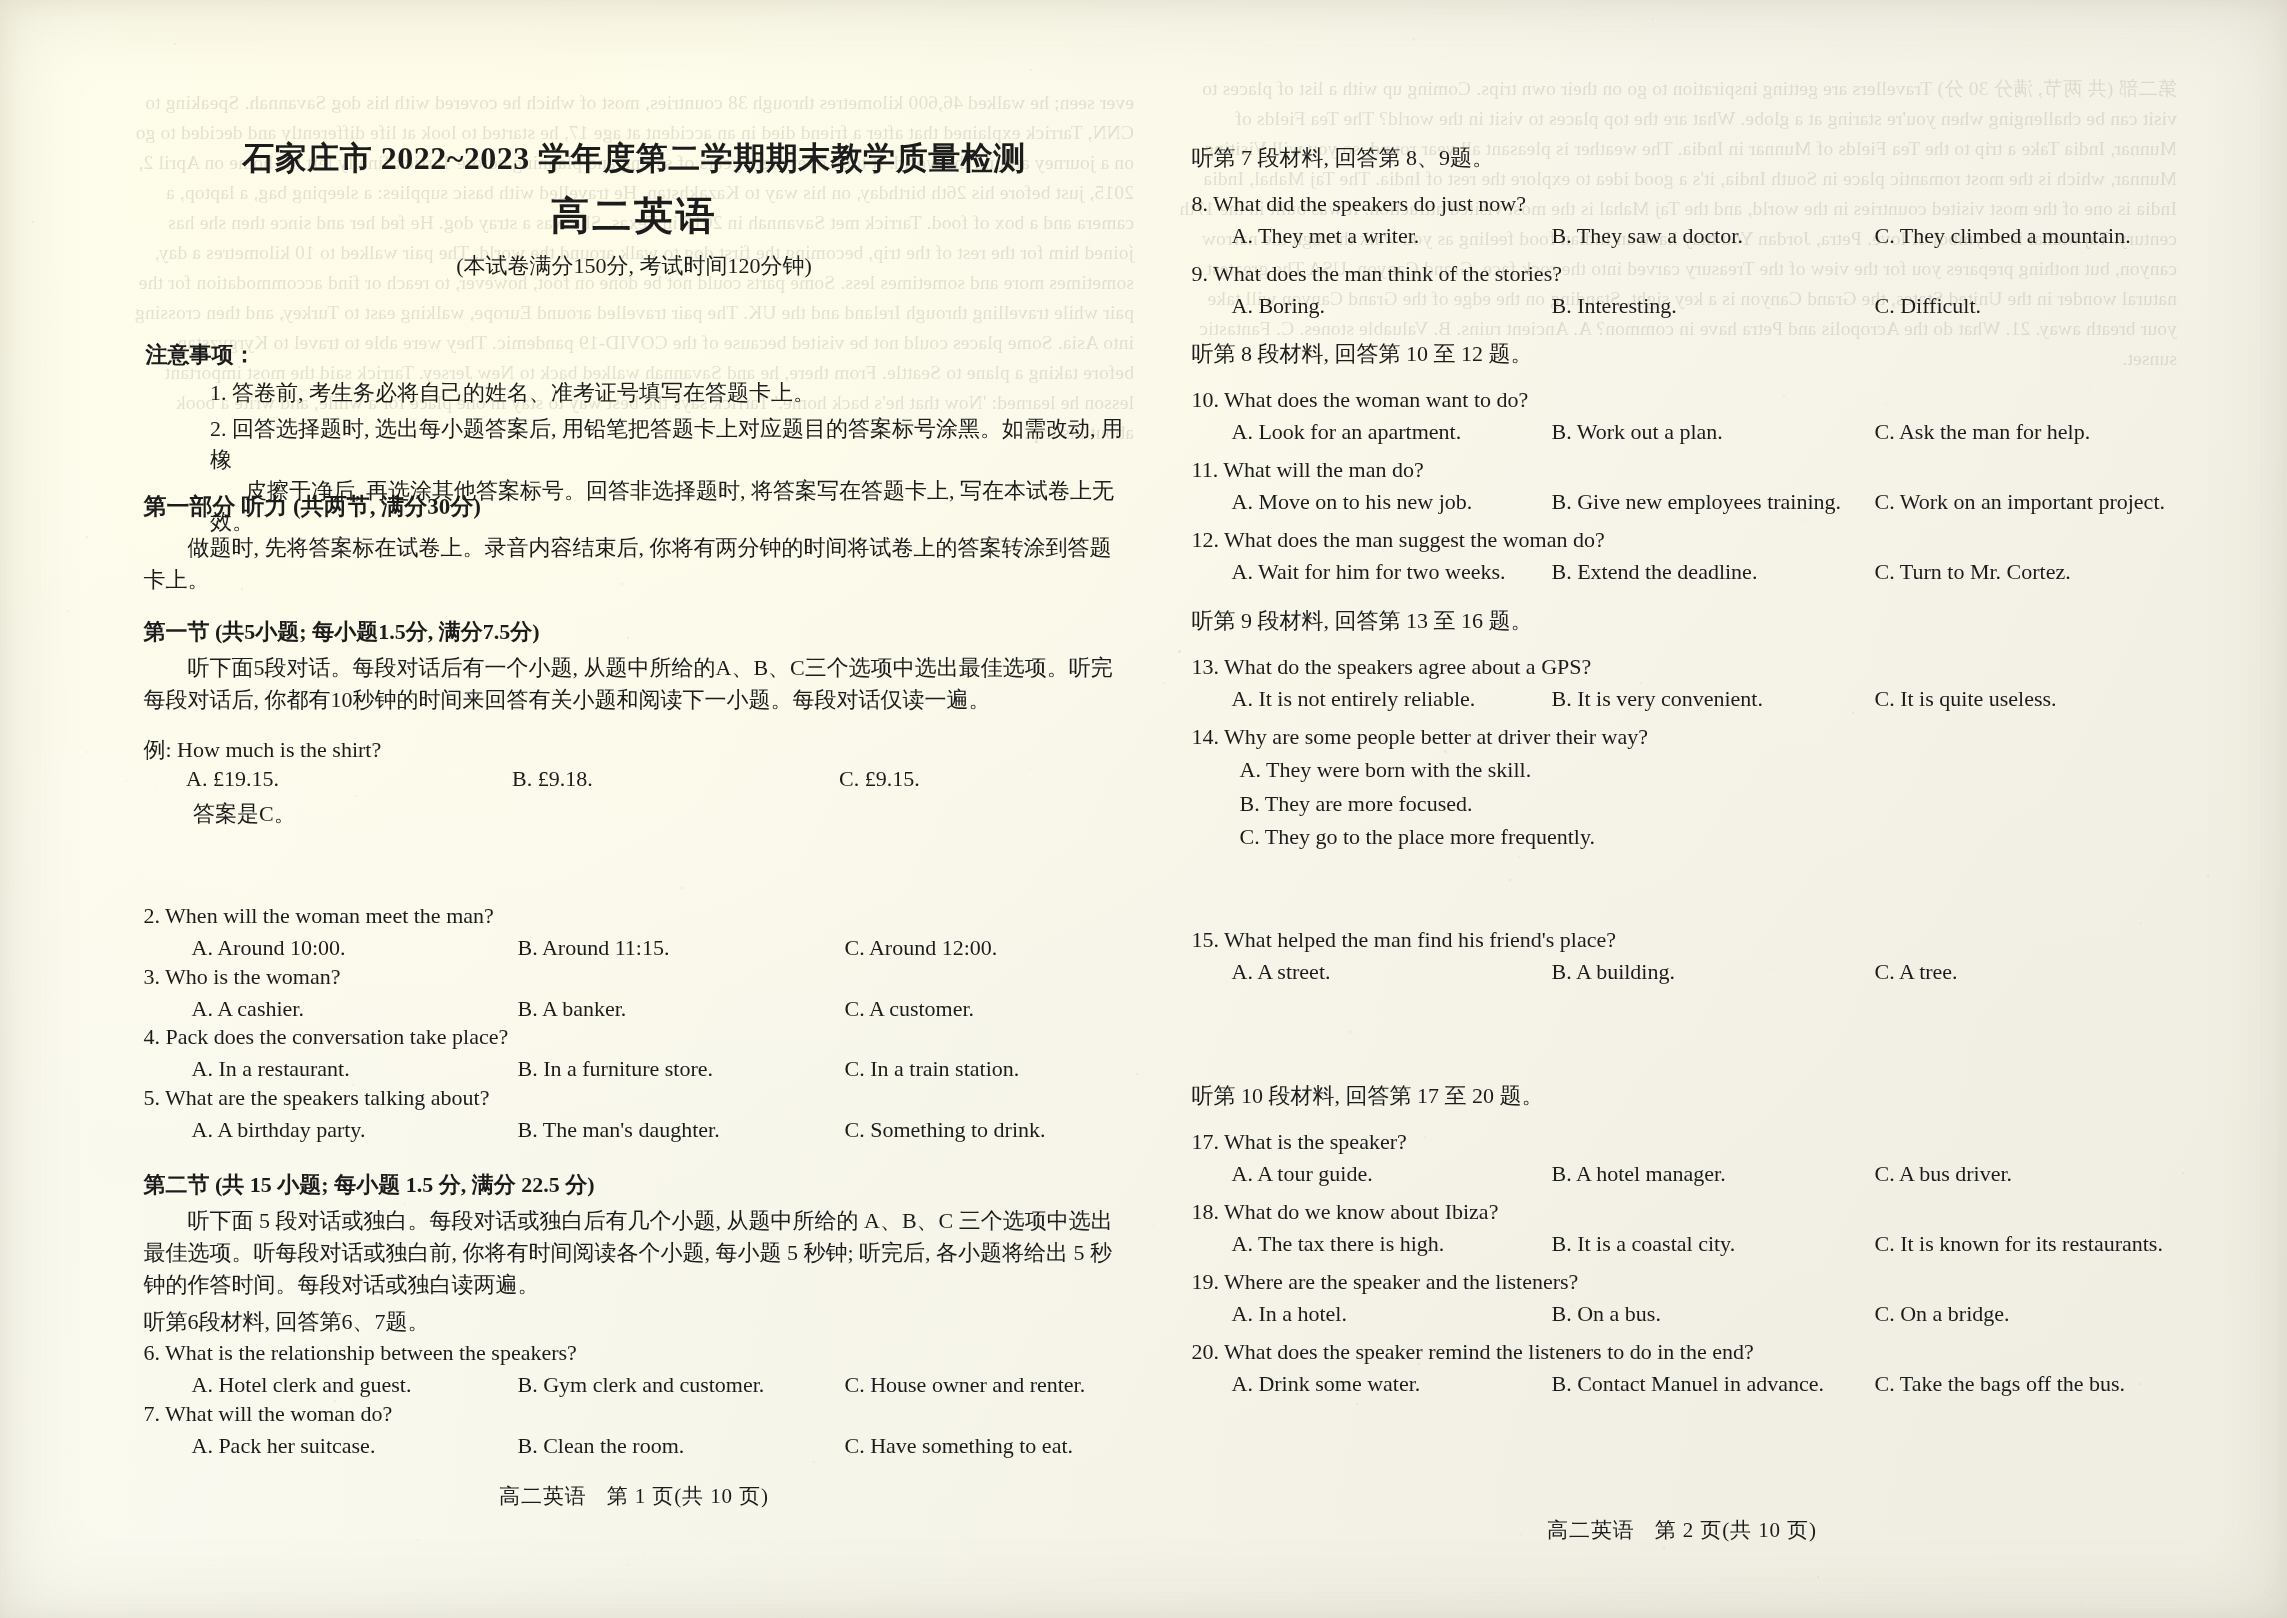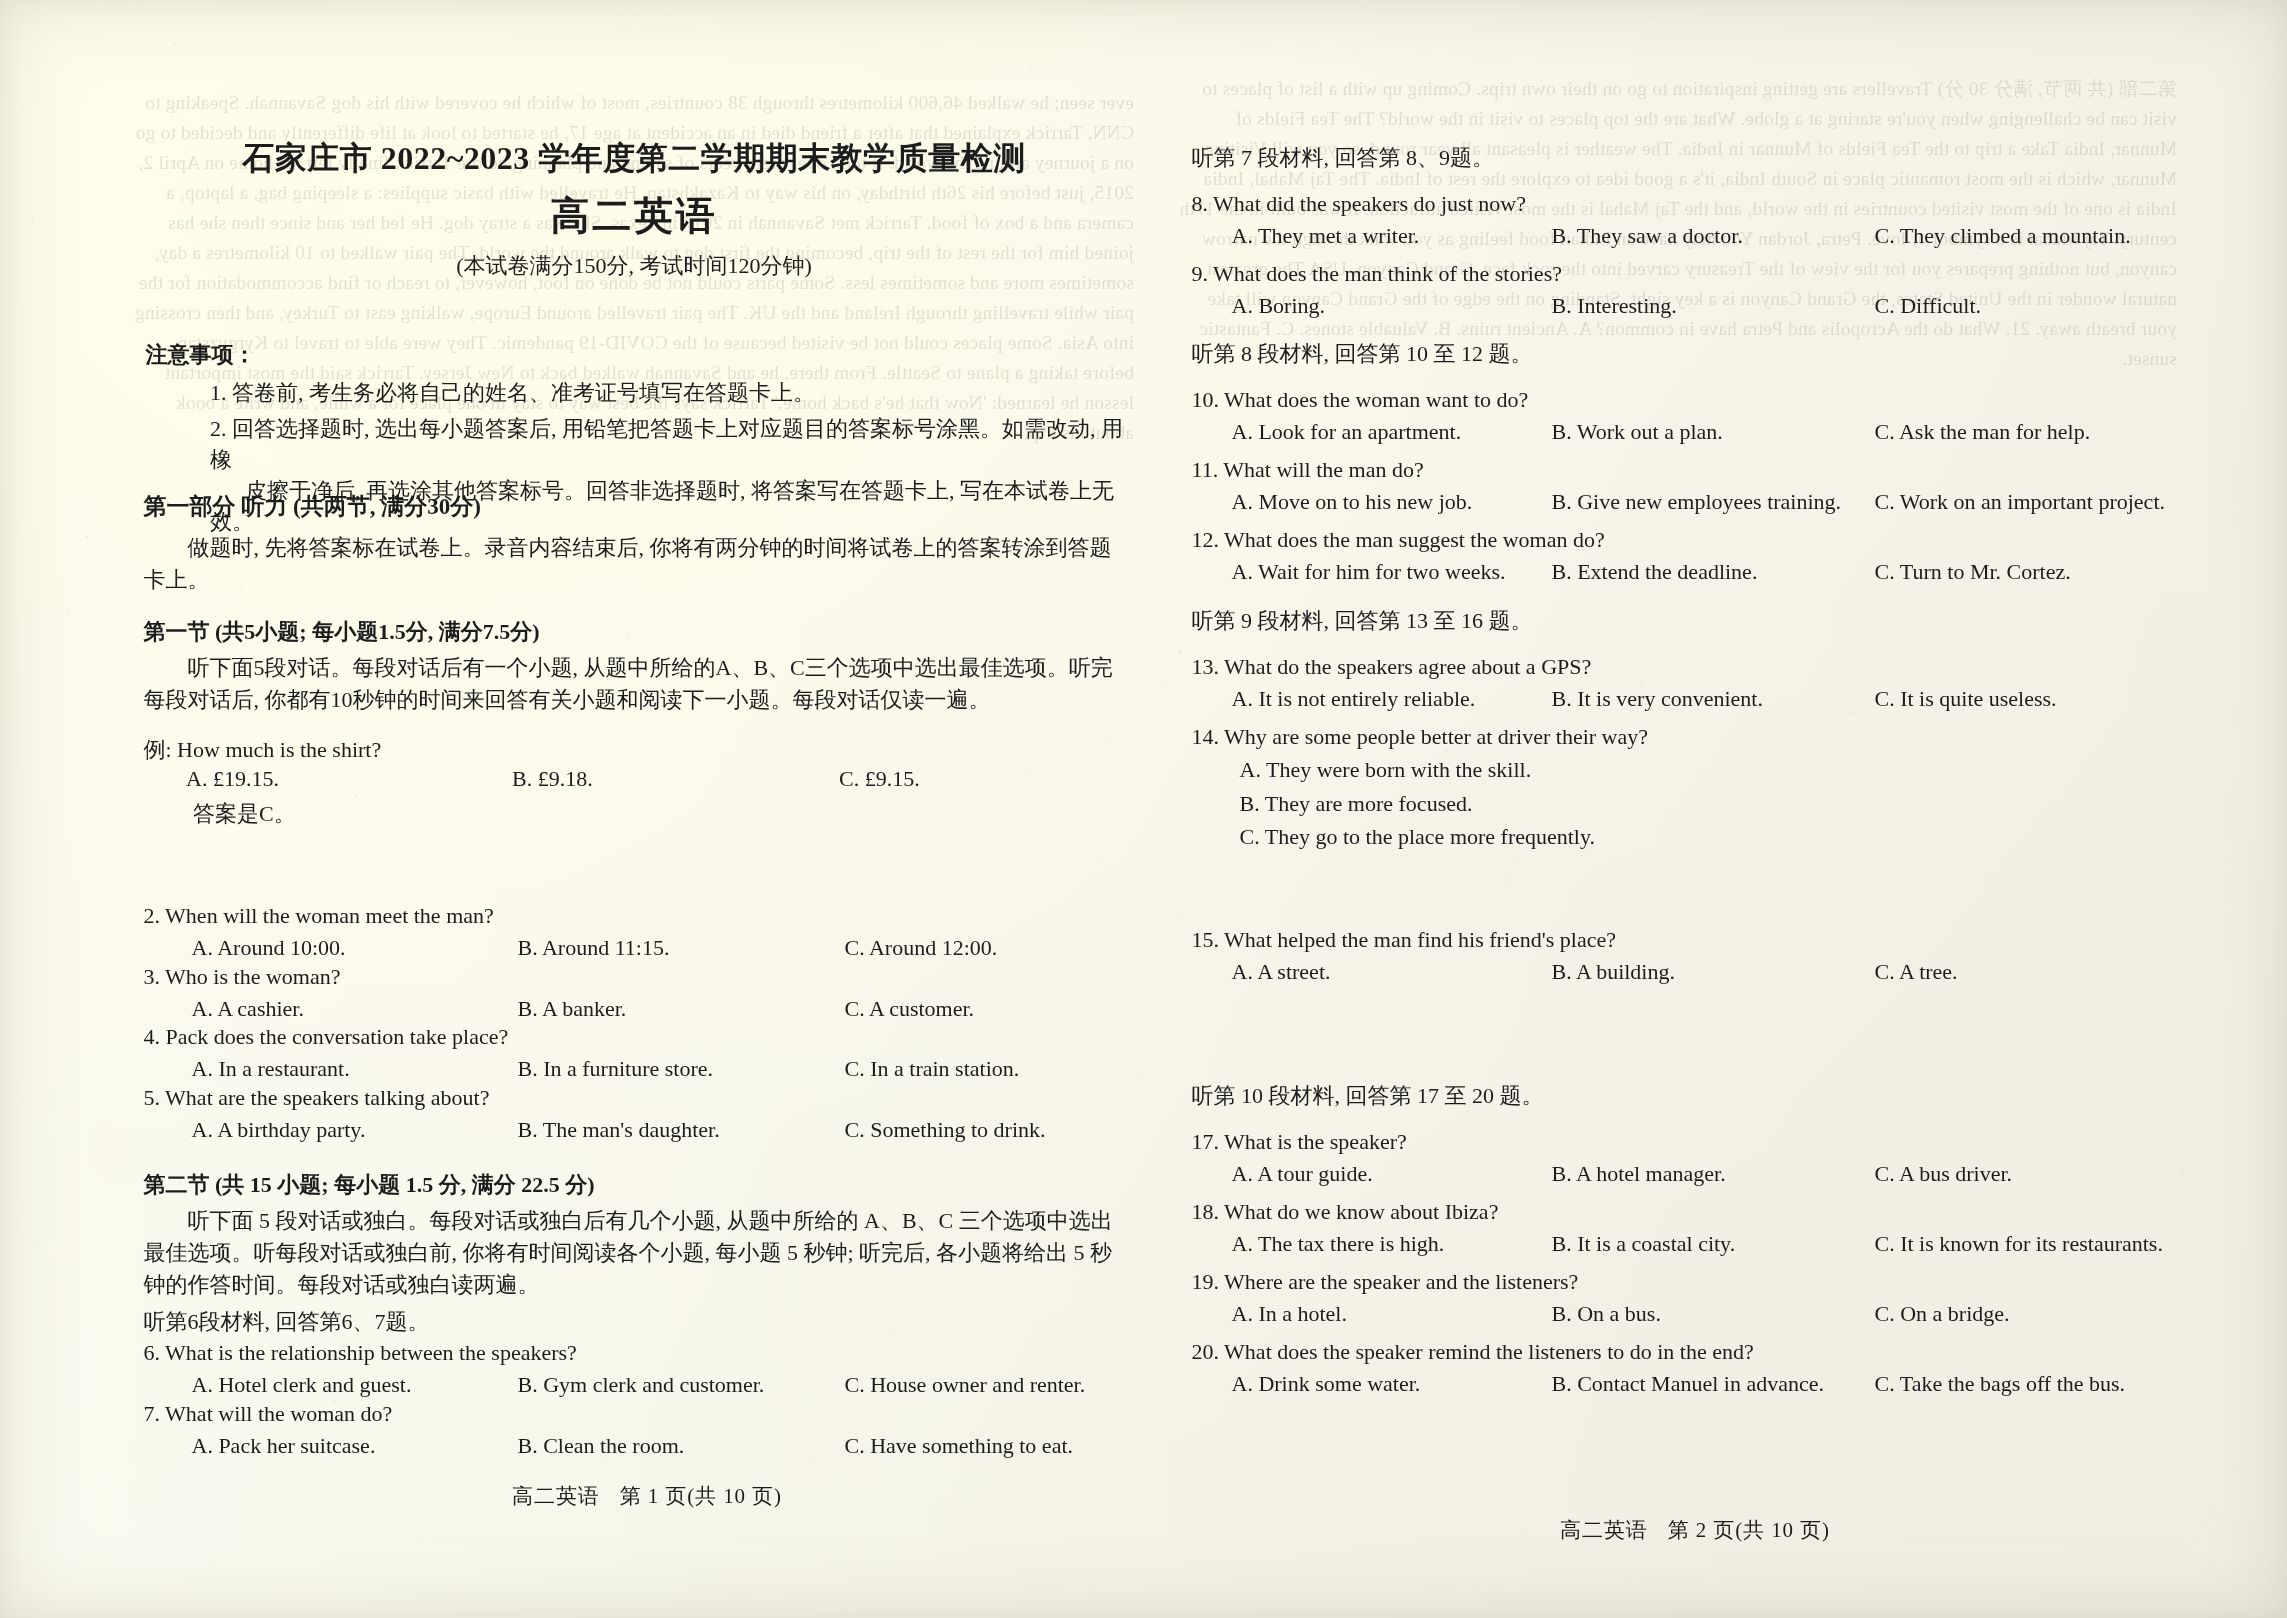--- a/index.html
+++ b/index.html
@@ -193,21 +193,21 @@
     font-size: 22px;
   }
   .opt.a { left: 48px; }
   .opt.b { left: 374px; }
   .opt.c { left: 701px; }
   .opt.full { position: relative; left: 48px; display: block; }
 
   .footer {
     position: absolute;
     bottom: 109px;
-    left: 13px;
+    left: 0;
     width: 992px;
     text-align: center;
     font-size: 21px;
     letter-spacing: 0.9px;
   }
   .footer .fspace { display: inline-block; width: 20px; }
 
   
   #col-right .q, #col-right .qgroup-head, #col-right .footer { }
   #col-right .opt.a { left: 40px; }

